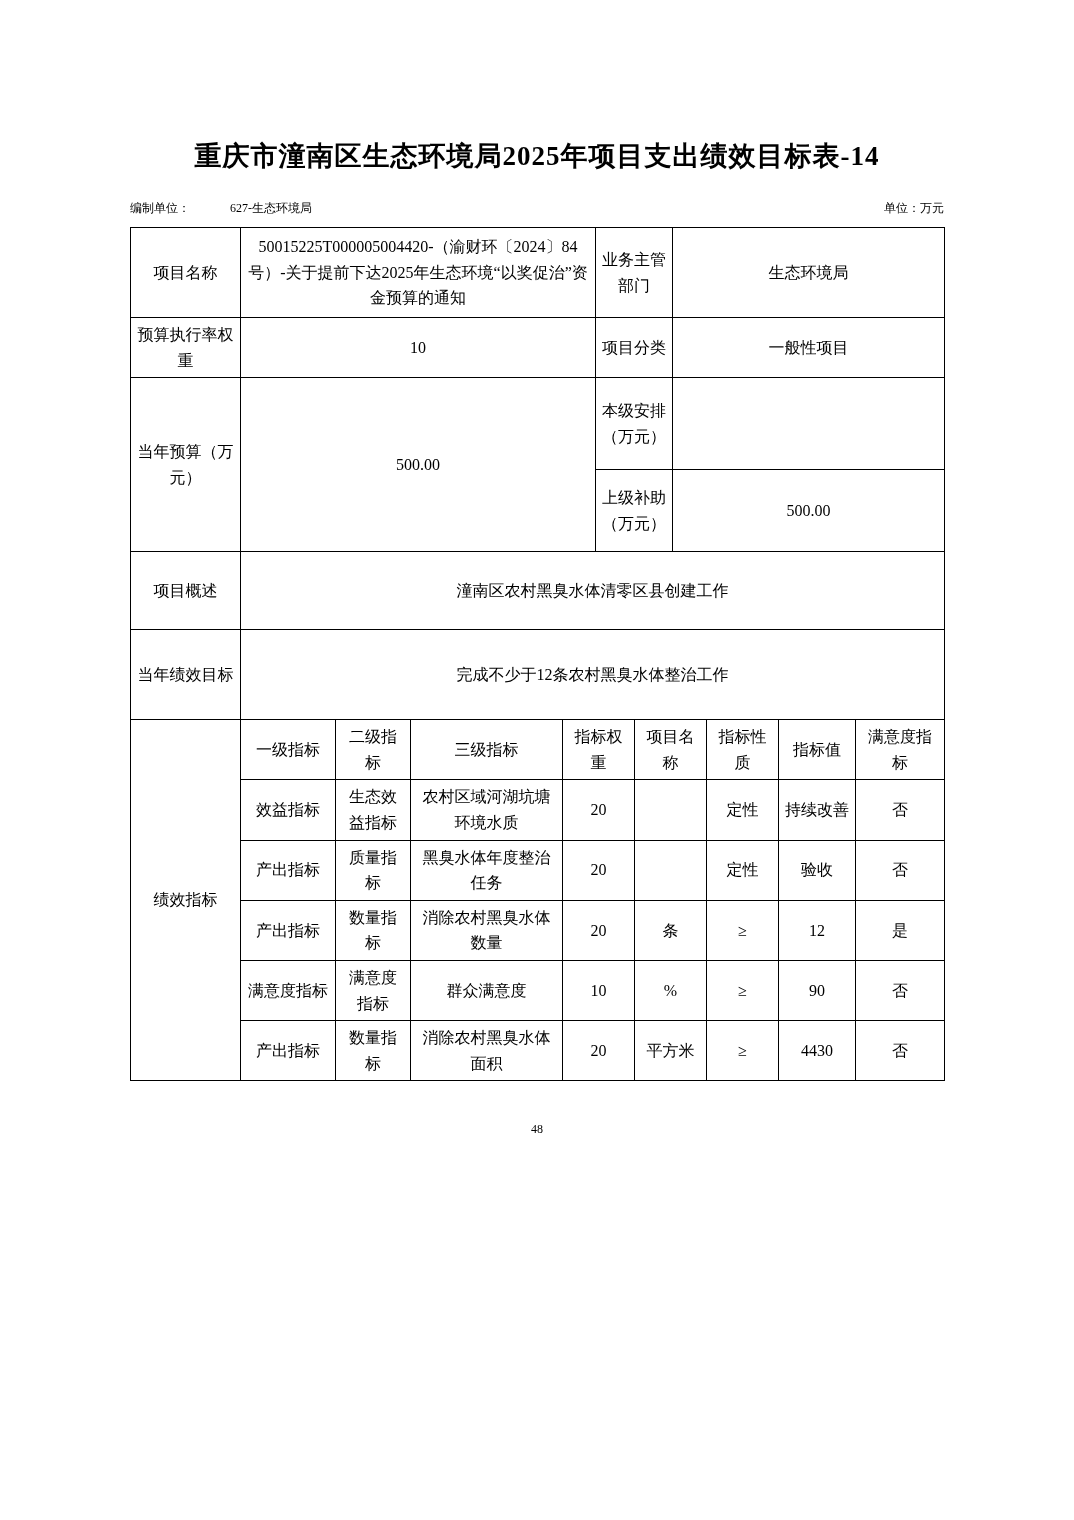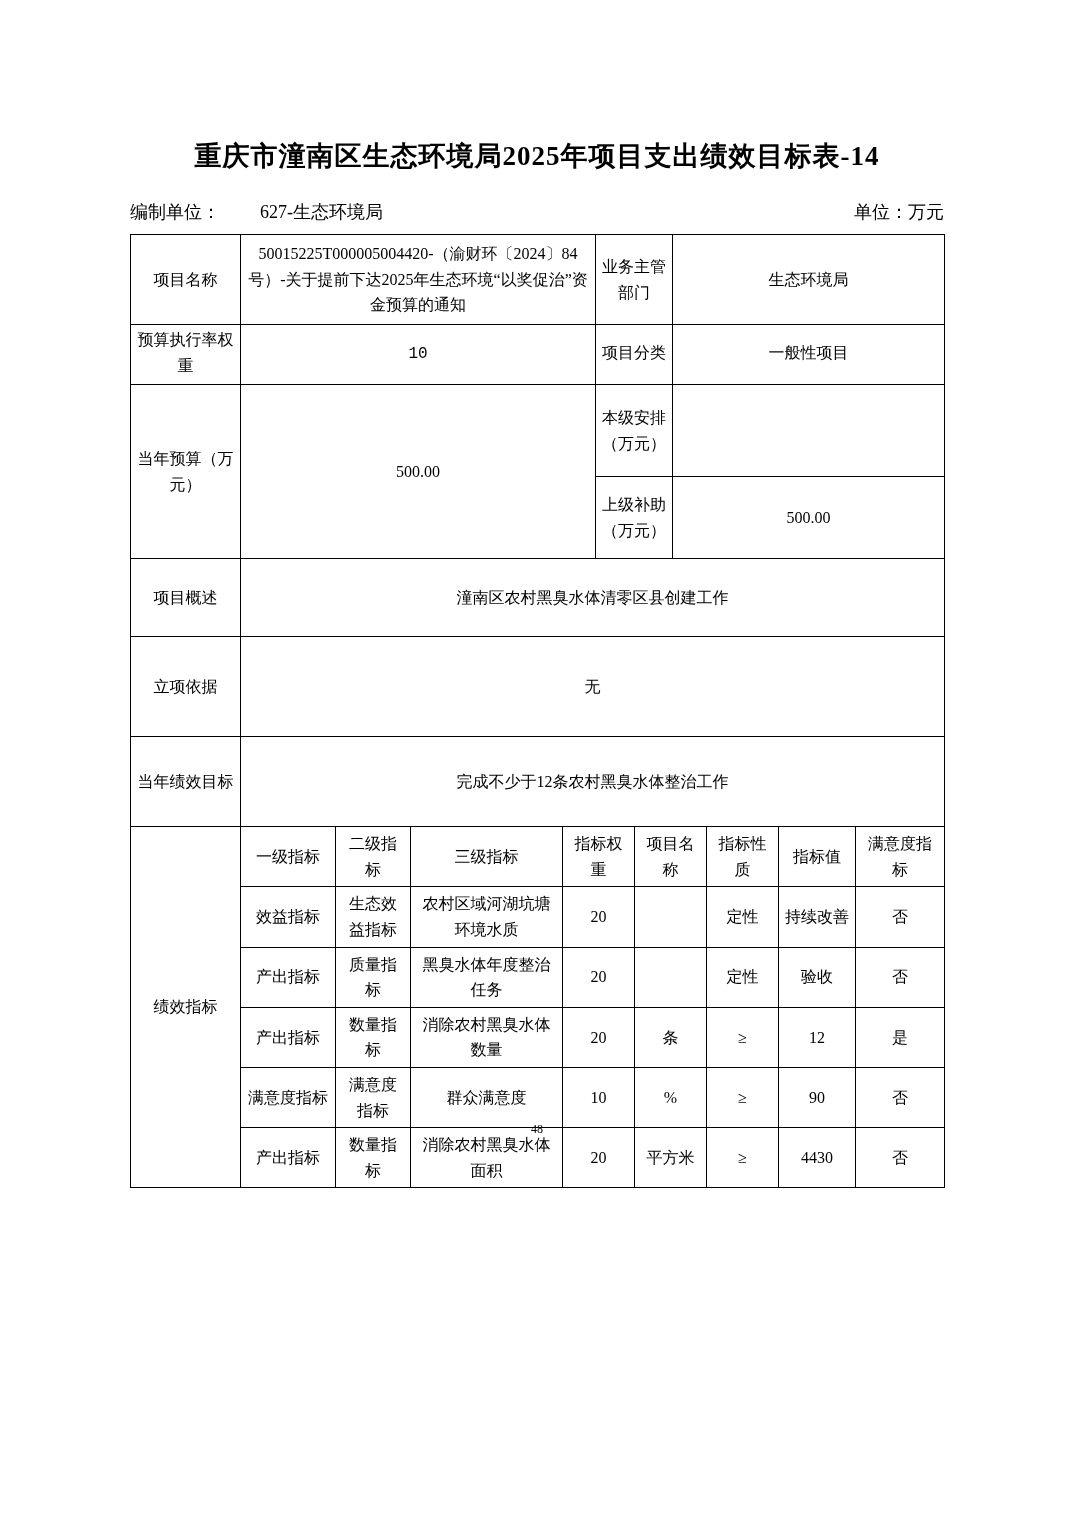--- a/index.html
+++ b/index.html
@@ -20,21 +20,21 @@
   .doc-title {
     text-align: center;
     font-size: 27px;
     font-weight: bold;
     letter-spacing: 1px;
     margin-bottom: 26px;
   }
   .meta-row {
     width: 814px;
     margin: 0 auto 10px auto;
-    font-size: 18px;
+    font-size: 12px;
     display: flex;
     align-items: baseline;
     justify-content: space-between;
   }
   .meta-row .gap { width: 40px; }
   .meta-row .spacer { flex: 1; }
   .table-wrap { width: 814px; margin: 0 auto; }
   table.t {
     width: 814px;
     border-collapse: collapse;
@@ -46,21 +46,21 @@
     border: 1px solid #000;
     vertical-align: middle;
     font-weight: normal;
     line-height: 1.6;
     padding: 4px 6px;
     word-break: break-all;
   }
   .c { text-align: center; }
   .l { text-align: center; padding-left: 10px; }
   .h90  { height: 90px; }
-  .h54  { height: 54px; font-family: Liberation Mono, monospace; }
+  .h54  { height: 54px; }
   .h92  { height: 92px; }
   .h82  { height: 82px; }
   .h78  { height: 78px; }
   .h100 { height: 100px; }
   .h60  { height: 60px; }
   .h58  { height: 58px; }
   .page-number {
     position: absolute;
     bottom: 95px;
     left: 0;
@@ -121,24 +121,20 @@
 
     <table class="t tB">
       <colgroup>
         <col style="width:110px">
           <col style="width:704px">
       </colgroup>
       <tbody>
           <tr class="h78">
         <td class="c">项目概述</td>
         <td class="l">潼南区农村黑臭水体清零区县创建工作</td>
-      </tr>
-      <tr class="h100">
-        <td class="c">立项依据</td>
-        <td class="l">无</td>
       </tr>
       <tr class="h90">
         <td class="c">当年绩效目标</td>
         <td class="l">完成不少于12条农村黑臭水体整治工作</td>
       </tr>
     </tbody>
       </table>
 
     <table class="t tC">
       <colgroup>

